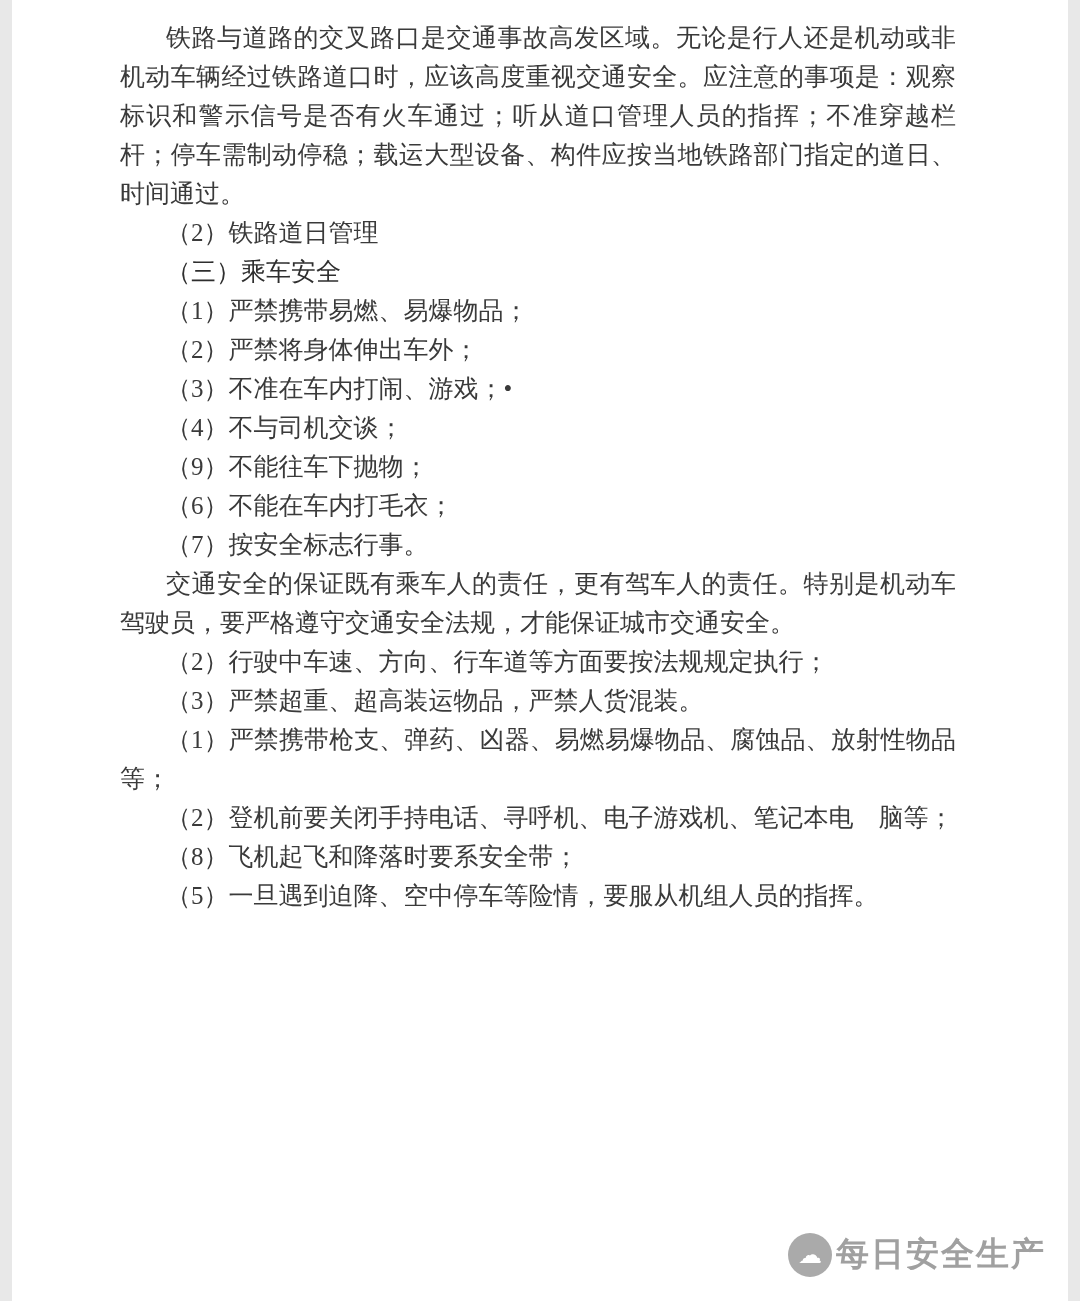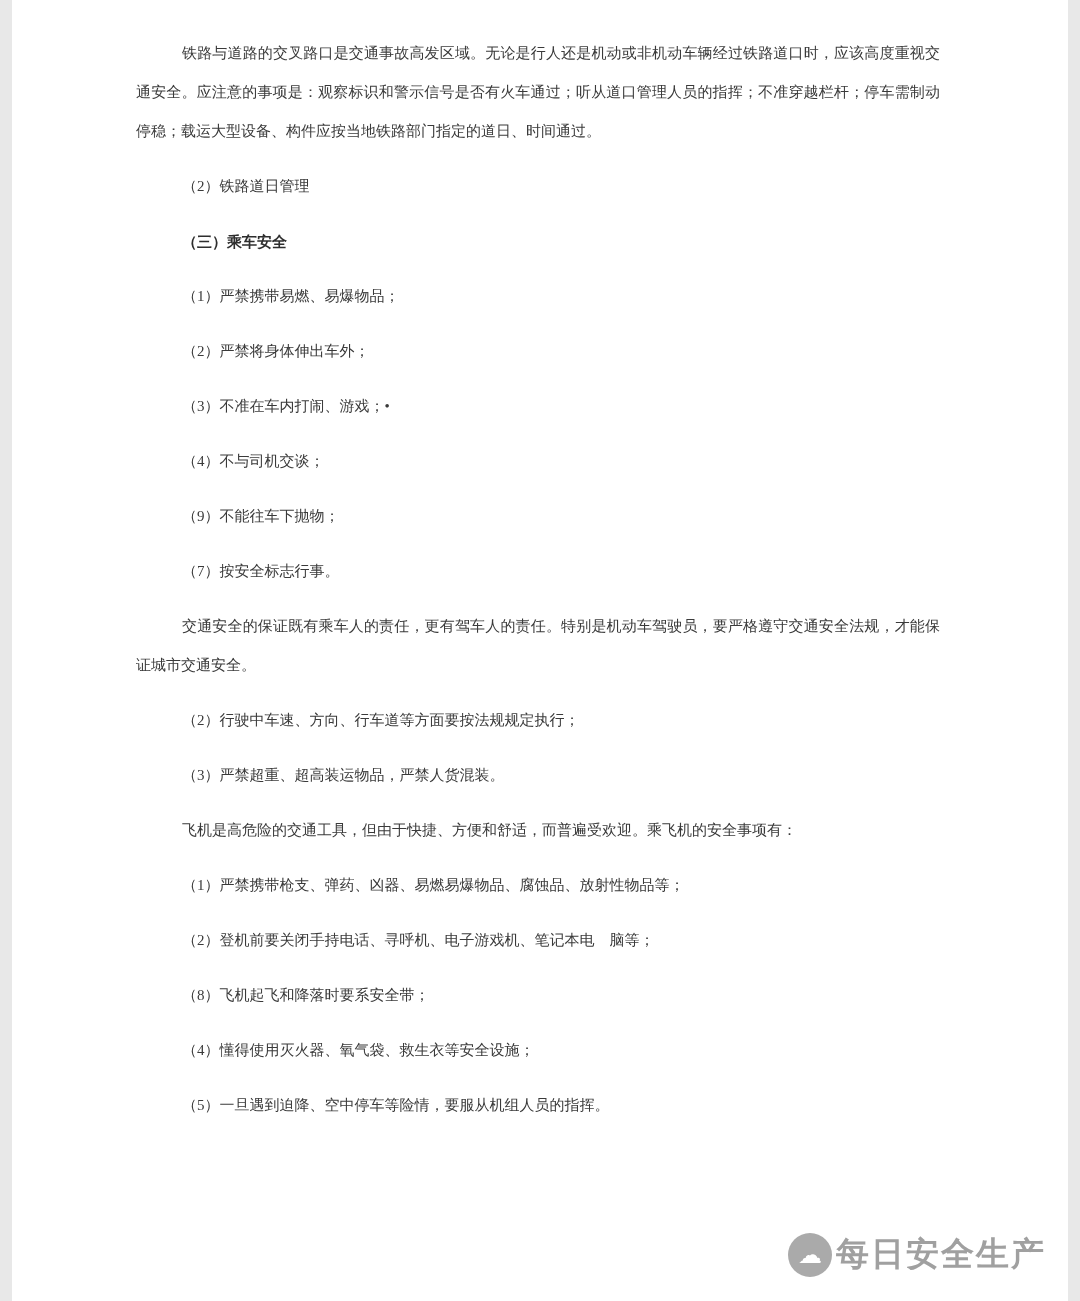--- a/index.html
+++ b/index.html
@@ -11,29 +11,29 @@
   .page {
     width: 1056px;
     min-height: 1301px;
     margin: 0 auto;
     background: #ffffff;
     padding: 18px 112px 70px 108px;
     position: relative;
     color: #3a3a3a;
   }
   .block {
-    font-size: 15px;
+    font-size: 25px;
     line-height: 39px;
     text-align: justify;
     text-indent: 46px;
-    margin: 16px;
+    margin: 0;
   }
   .heading {
     font-family: "Liberation Sans", "DejaVu Sans", sans-serif;
-    font-weight: 700;
+    font-weight: 400;
     color: #2e2e2e;
   }
   .watermark {
     position: absolute;
     right: 22px;
     bottom: 24px;
     display: flex;
     align-items: center;
     gap: 4px;
     user-select: none;
@@ -67,31 +67,30 @@
 
   <p class="block">铁路与道路的交叉路口是交通事故高发区域。无论是行人还是机动或非机动车辆经过铁路道口时，应该高度重视交通安全。应注意的事项是：观察标识和警示信号是否有火车通过；听从道口管理人员的指挥；不准穿越栏杆；停车需制动停稳；载运大型设备、构件应按当地铁路部门指定的道日、时间通过。</p>
   <p class="block">（2）铁路道日管理</p>
 
   <p class="block heading">（三）乘车安全</p>
   <p class="block">（1）严禁携带易燃、易爆物品；</p>
   <p class="block">（2）严禁将身体伸出车外；</p>
   <p class="block">（3）不准在车内打闹、游戏；•</p>
   <p class="block">（4）不与司机交谈；</p>
   <p class="block">（9）不能往车下抛物；</p>
+  <p class="block">（6）不能在车内打毛衣；</p>
   <p class="block">（7）按安全标志行事。</p>
 
   <p class="block">交通安全的保证既有乘车人的责任，更有驾车人的责任。特别是机动车驾驶员，要严格遵守交通安全法规，才能保证城市交通安全。</p>
   <p class="block">（2）行驶中车速、方向、行车道等方面要按法规规定执行；</p>
   <p class="block">（3）严禁超重、超高装运物品，严禁人货混装。</p>
 
-  <p class="block">飞机是高危险的交通工具，但由于快捷、方便和舒适，而普遍受欢迎。乘飞机的安全事项有：</p>
   <p class="block">（1）严禁携带枪支、弹药、凶器、易燃易爆物品、腐蚀品、放射性物品等；</p>
   <p class="block">（2）登机前要关闭手持电话、寻呼机、电子游戏机、笔记本电　脑等；</p>
   <p class="block">（8）飞机起飞和降落时要系安全带；</p>
-  <p class="block">（4）懂得使用灭火器、氧气袋、救生衣等安全设施；</p>
   <p class="block">（5）一旦遇到迫降、空中停车等险情，要服从机组人员的指挥。</p>
 
   <div class="watermark">
     <span class="logo">☁</span>
     <span class="label">每日安全生产</span>
   </div>
 
 </div>
 
 </body></html>

